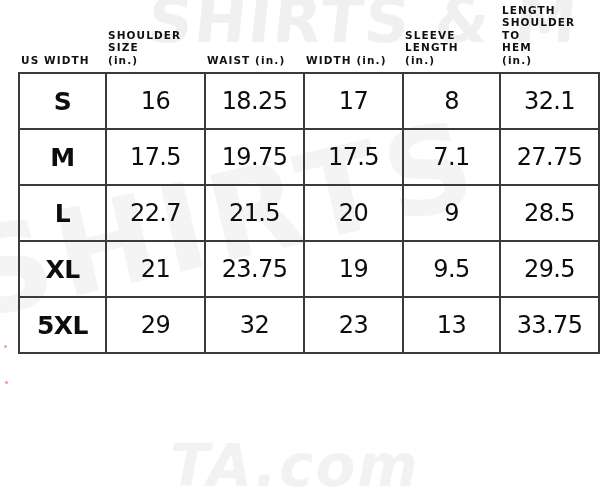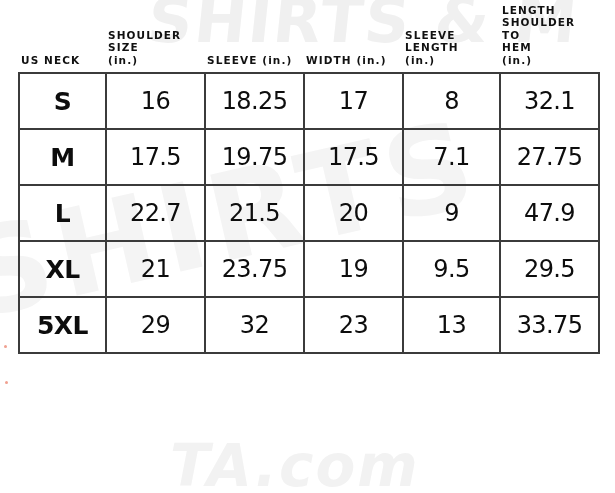--- a/index.html
+++ b/index.html
@@ -140,29 +140,29 @@
       <col class="c-sw">
       <col class="c-waist">
       <col class="c-neck">
       <col class="c-sleeve">
       <col class="c-hem">
     </colgroup>
 
     <thead>
       <tr>
         <th>
-          <div>US NECK</div>
+          <div>US WIDTH</div>
         </th>
         <th>
           <div>SHOULDER</div>
           <div>SIZE</div>
           <div>(in.)</div>
         </th>
         <th>
-          <div>SLEEVE (in.)</div>
+          <div>WAIST (in.)</div>
         </th>
         <th>
           <div>WIDTH (in.)</div>
         </th>
         <th>
           <div>SLEEVE</div>
           <div>LENGTH</div>
           <div>(in.)</div>
         </th>
         <th>
@@ -190,21 +190,21 @@
         <td class="measure">17.5</td>
         <td class="measure">7.1</td>
         <td class="measure">27.75</td>
       </tr>
       <tr>
         <td class="size-label">L</td>
         <td class="measure">22.7</td>
         <td class="measure">21.5</td>
         <td class="measure">20</td>
         <td class="measure">9</td>
-        <td class="measure">47.9</td>
+        <td class="measure">28.5</td>
       </tr>
       <tr>
         <td class="size-label">XL</td>
         <td class="measure">21</td>
         <td class="measure">23.75</td>
         <td class="measure">19</td>
         <td class="measure">9.5</td>
         <td class="measure">29.5</td>
       </tr>
       <tr>

